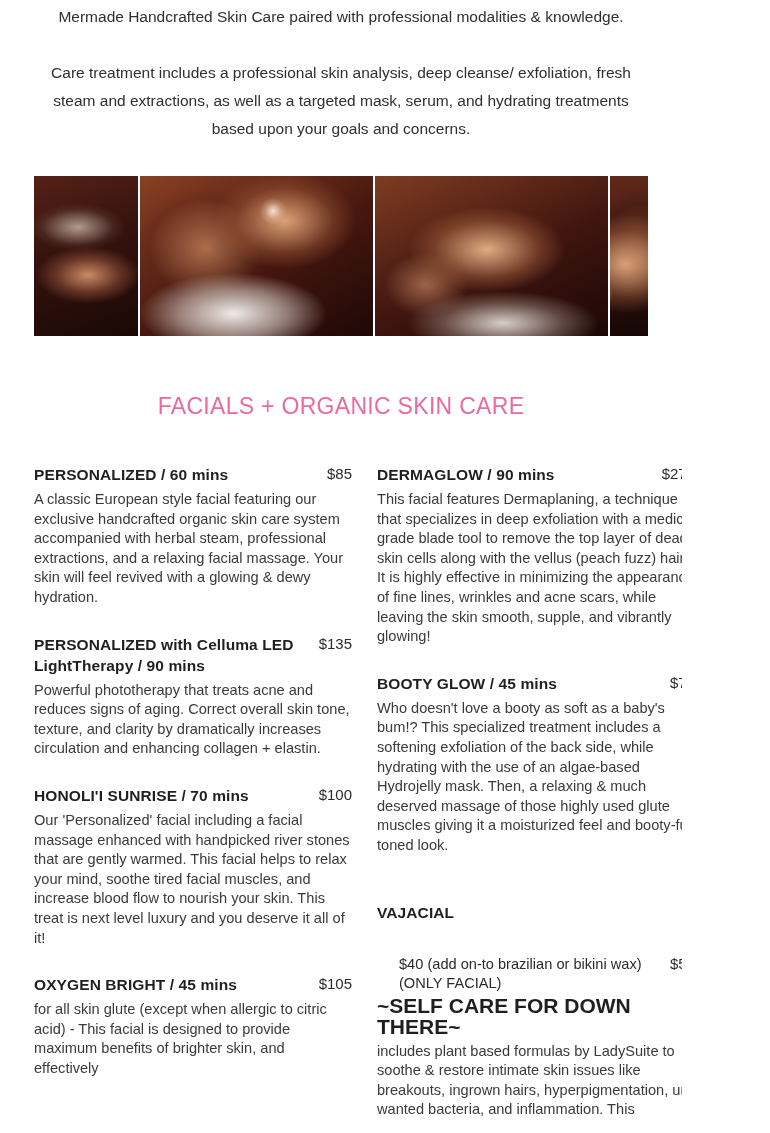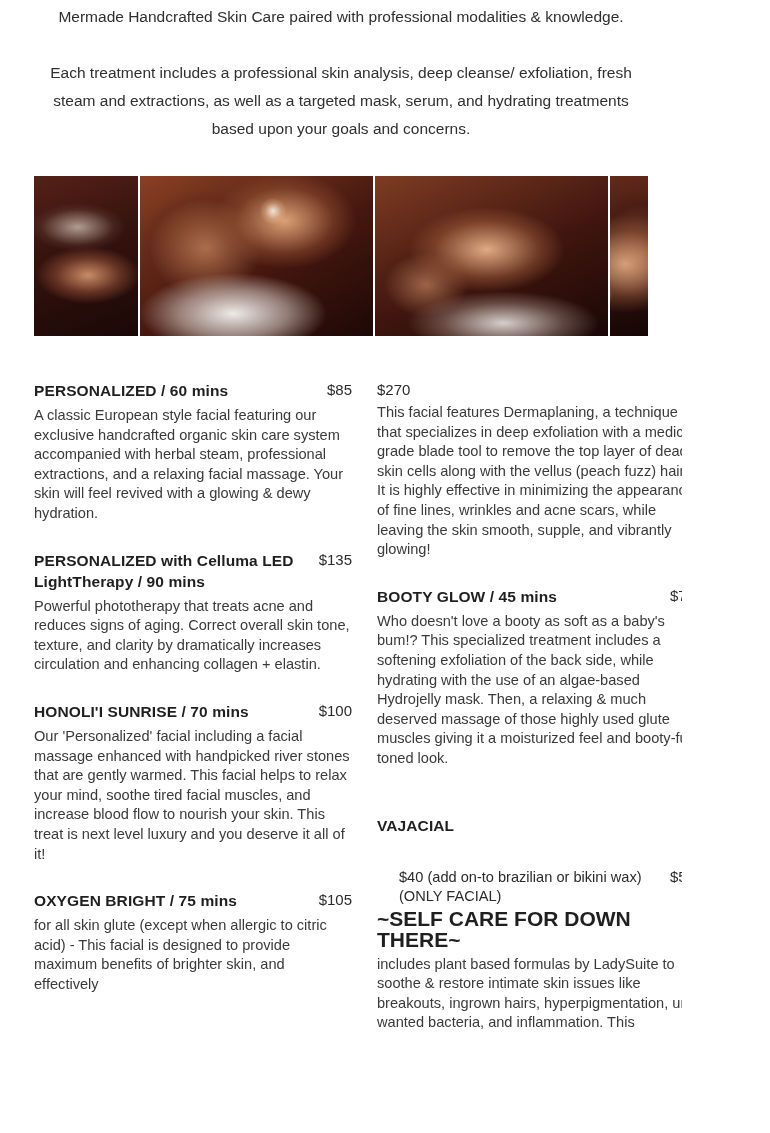--- a/index.html
+++ b/index.html
@@ -169,34 +169,35 @@
     line-height: 21px;
   }
 </style>
 </head>
 <body>
 
 <div class="page">
 
   <div class="intro">
     <p class="lead">Mermade Handcrafted Skin Care paired with professional modalities &amp; knowledge.</p>
-    <p class="body-copy">Each treatment includes a professional skin analysis, deep cleanse/ exfoliation, fresh steam and extractions, as well as a targeted mask, serum, and hydrating treatments based upon your goals and concerns.</p>
+    <p class="body-copy">Care treatment includes a professional skin analysis, deep cleanse/ exfoliation, fresh steam and extractions, as well as a targeted mask, serum, and hydrating treatments based upon your goals and concerns.</p>
   </div>
 
   <div class="photo-strip">
     <div class="photo p1"></div>
     <div class="photo p2">
         <span class="glint"></span>
       </div>
     <div class="photo p3"></div>
     <div class="photo p4">
         <span class="glint"></span>
       </div>
   </div>
 
+  <h2 class="section-title">FACIALS + ORGANIC SKIN CARE</h2>
 
   <div class="columns">
 
     <div class="col">
 
       <div class="service">
         <div class="svc-head">
           <div class="svc-name">PERSONALIZED / 60 mins</div>
           <div class="svc-price">$85</div>
         </div>
@@ -214,32 +215,33 @@
       <div class="service">
         <div class="svc-head">
           <div class="svc-name">HONOLI'I SUNRISE / 70 mins</div>
           <div class="svc-price">$100</div>
         </div>
         <p class="svc-desc">Our 'Personalized' facial including a facial massage enhanced with handpicked river stones that are gently warmed. This facial helps to relax your mind, soothe tired facial muscles, and increase blood flow to nourish your skin. This treat is next level luxury and you deserve it all of it!</p>
       </div>
 
       <div class="service">
         <div class="svc-head">
-          <div class="svc-name">OXYGEN BRIGHT / 75 mins</div>
+          <div class="svc-name">OXYGEN BRIGHT / 45 mins</div>
           <div class="svc-price">$105</div>
         </div>
         <p class="svc-desc">for all skin glute (except when allergic to citric acid) - This facial is designed to provide maximum benefits of brighter skin, and effectively</p>
       </div>
 
     </div>
 
     <div class="col">
 
       <div class="service">
         <div class="svc-head">
+          <div class="svc-name">DERMAGLOW / 90 mins</div>
           <div class="svc-price">$270</div>
         </div>
         <p class="svc-desc">This facial features Dermaplaning, a technique that specializes in deep exfoliation with a medical grade blade tool to remove the top layer of dead skin cells along with the vellus (peach fuzz) hair. It is highly effective in minimizing the appearance of fine lines, wrinkles and acne scars, while leaving the skin smooth, supple, and vibrantly glowing!</p>
       </div>
 
       <div class="service">
         <div class="svc-head">
           <div class="svc-name">BOOTY GLOW / 45 mins</div>
           <div class="svc-price">$70</div>
         </div>

